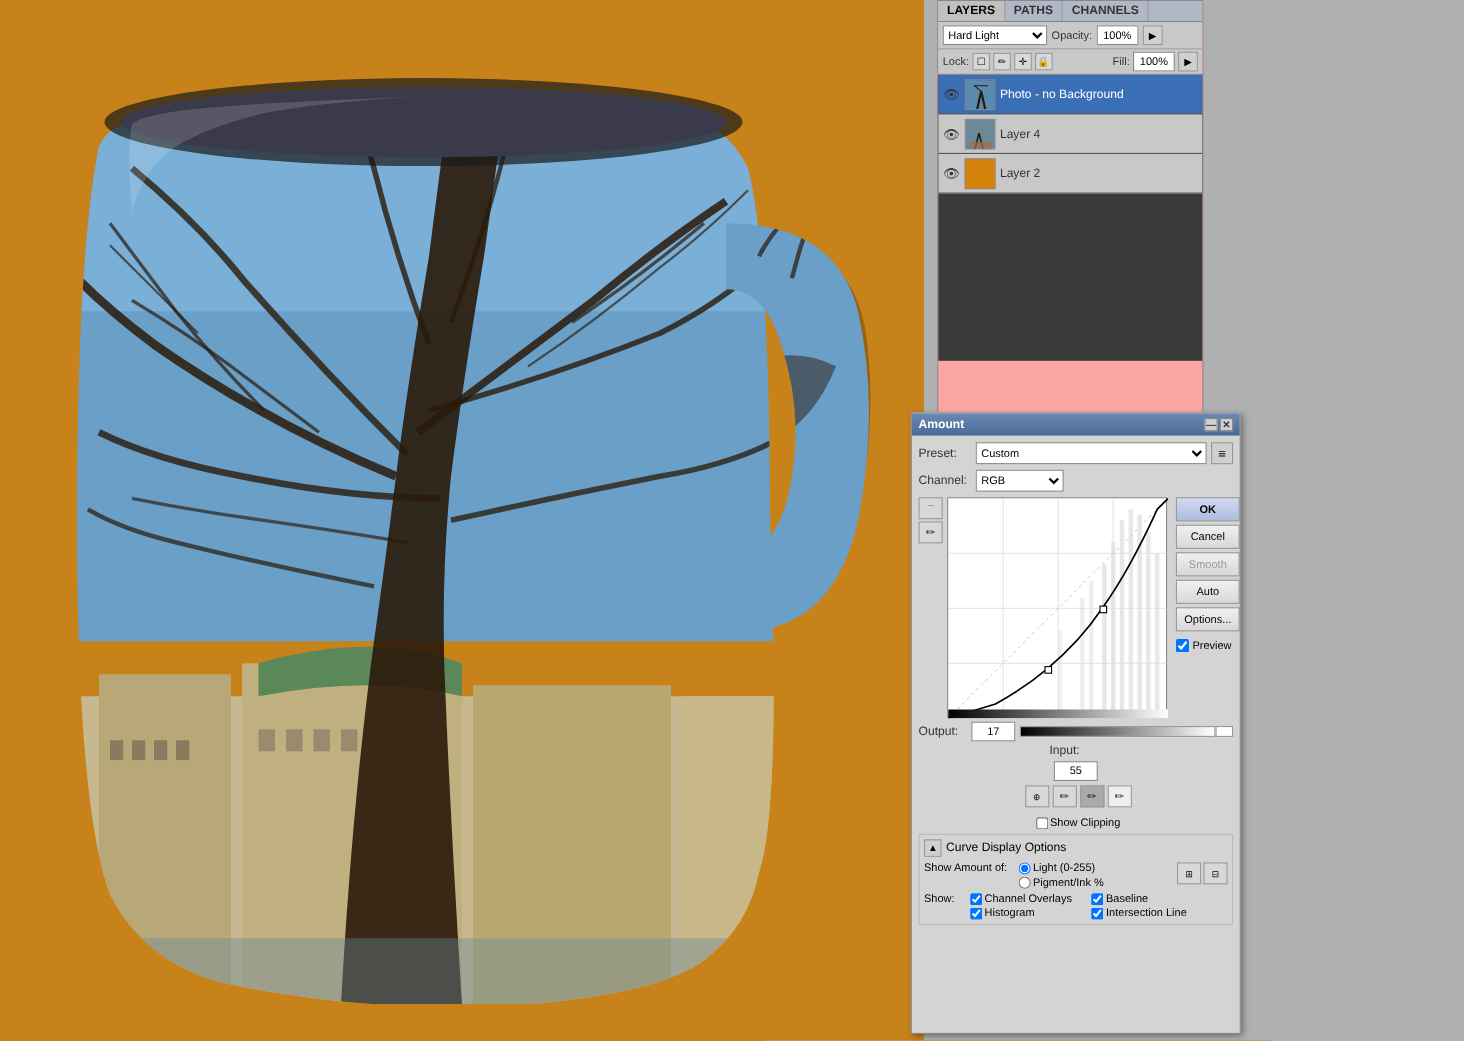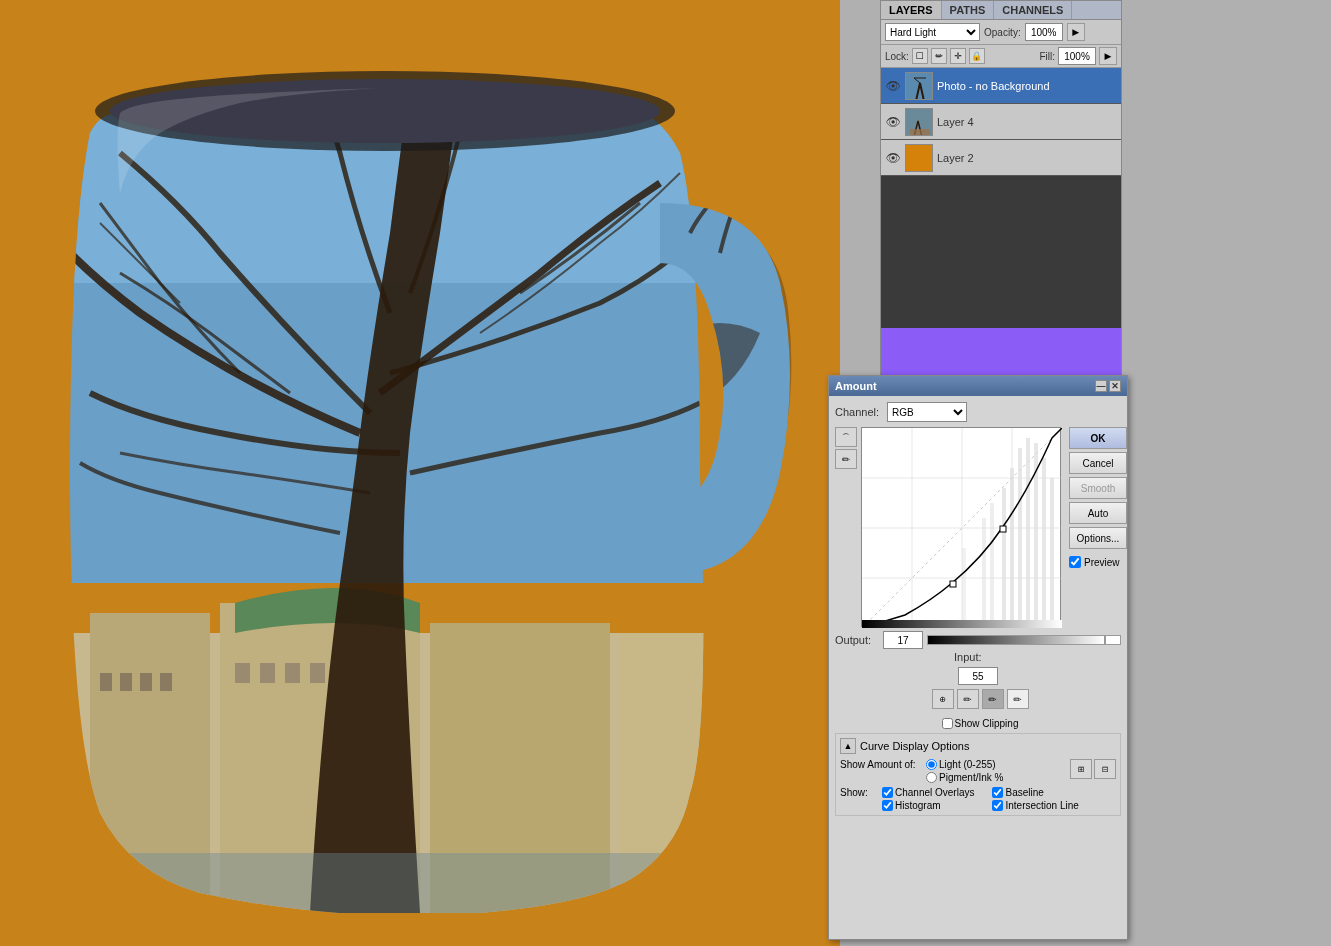--- a/index.html
+++ b/index.html
@@ -21,25 +21,25 @@
       height: 946px;
       background: #c8821a;
       display: flex;
       align-items: center;
       justify-content: center;
     }
 
     
     #layers-panel {
       position: absolute;
-      left: 880px;
+      left: 852px;
       top: 0;
       width: 242px;
       height: 385px;
-      background: #8b5cf6;
+      background: #fca5a5;
       border: 1px solid #888;
     }
 
     #layers-tabs {
       display: flex;
       background: #b0b8c8;
       border-bottom: 1px solid #888;
     }
 
     .layers-tab {
@@ -596,20 +596,27 @@
 <div id="curves-dialog">
   <div id="curves-title-bar">
     <span class="title-bar-title">Amount</span>
     <div style="display:flex;gap:2px;">
       <div class="title-bar-close">—</div>
       <div class="title-bar-close">✕</div>
     </div>
   </div>
   <div id="curves-body">
 
+    <div id="curves-preset-row">
+      <span class="curves-label">Preset:</span>
+      <select class="curves-preset-select">
+        <option>Custom</option>
+      </select>
+      <div class="curves-icon-btn" style="font-size:12px;">≡</div>
+    </div>
 
     <div id="curves-channel-row">
       <span class="curves-label">Channel:</span>
       <select class="curves-channel-select">
         <option>RGB</option>
       </select>
     </div>
 
     <div id="curves-graph-area">
 

